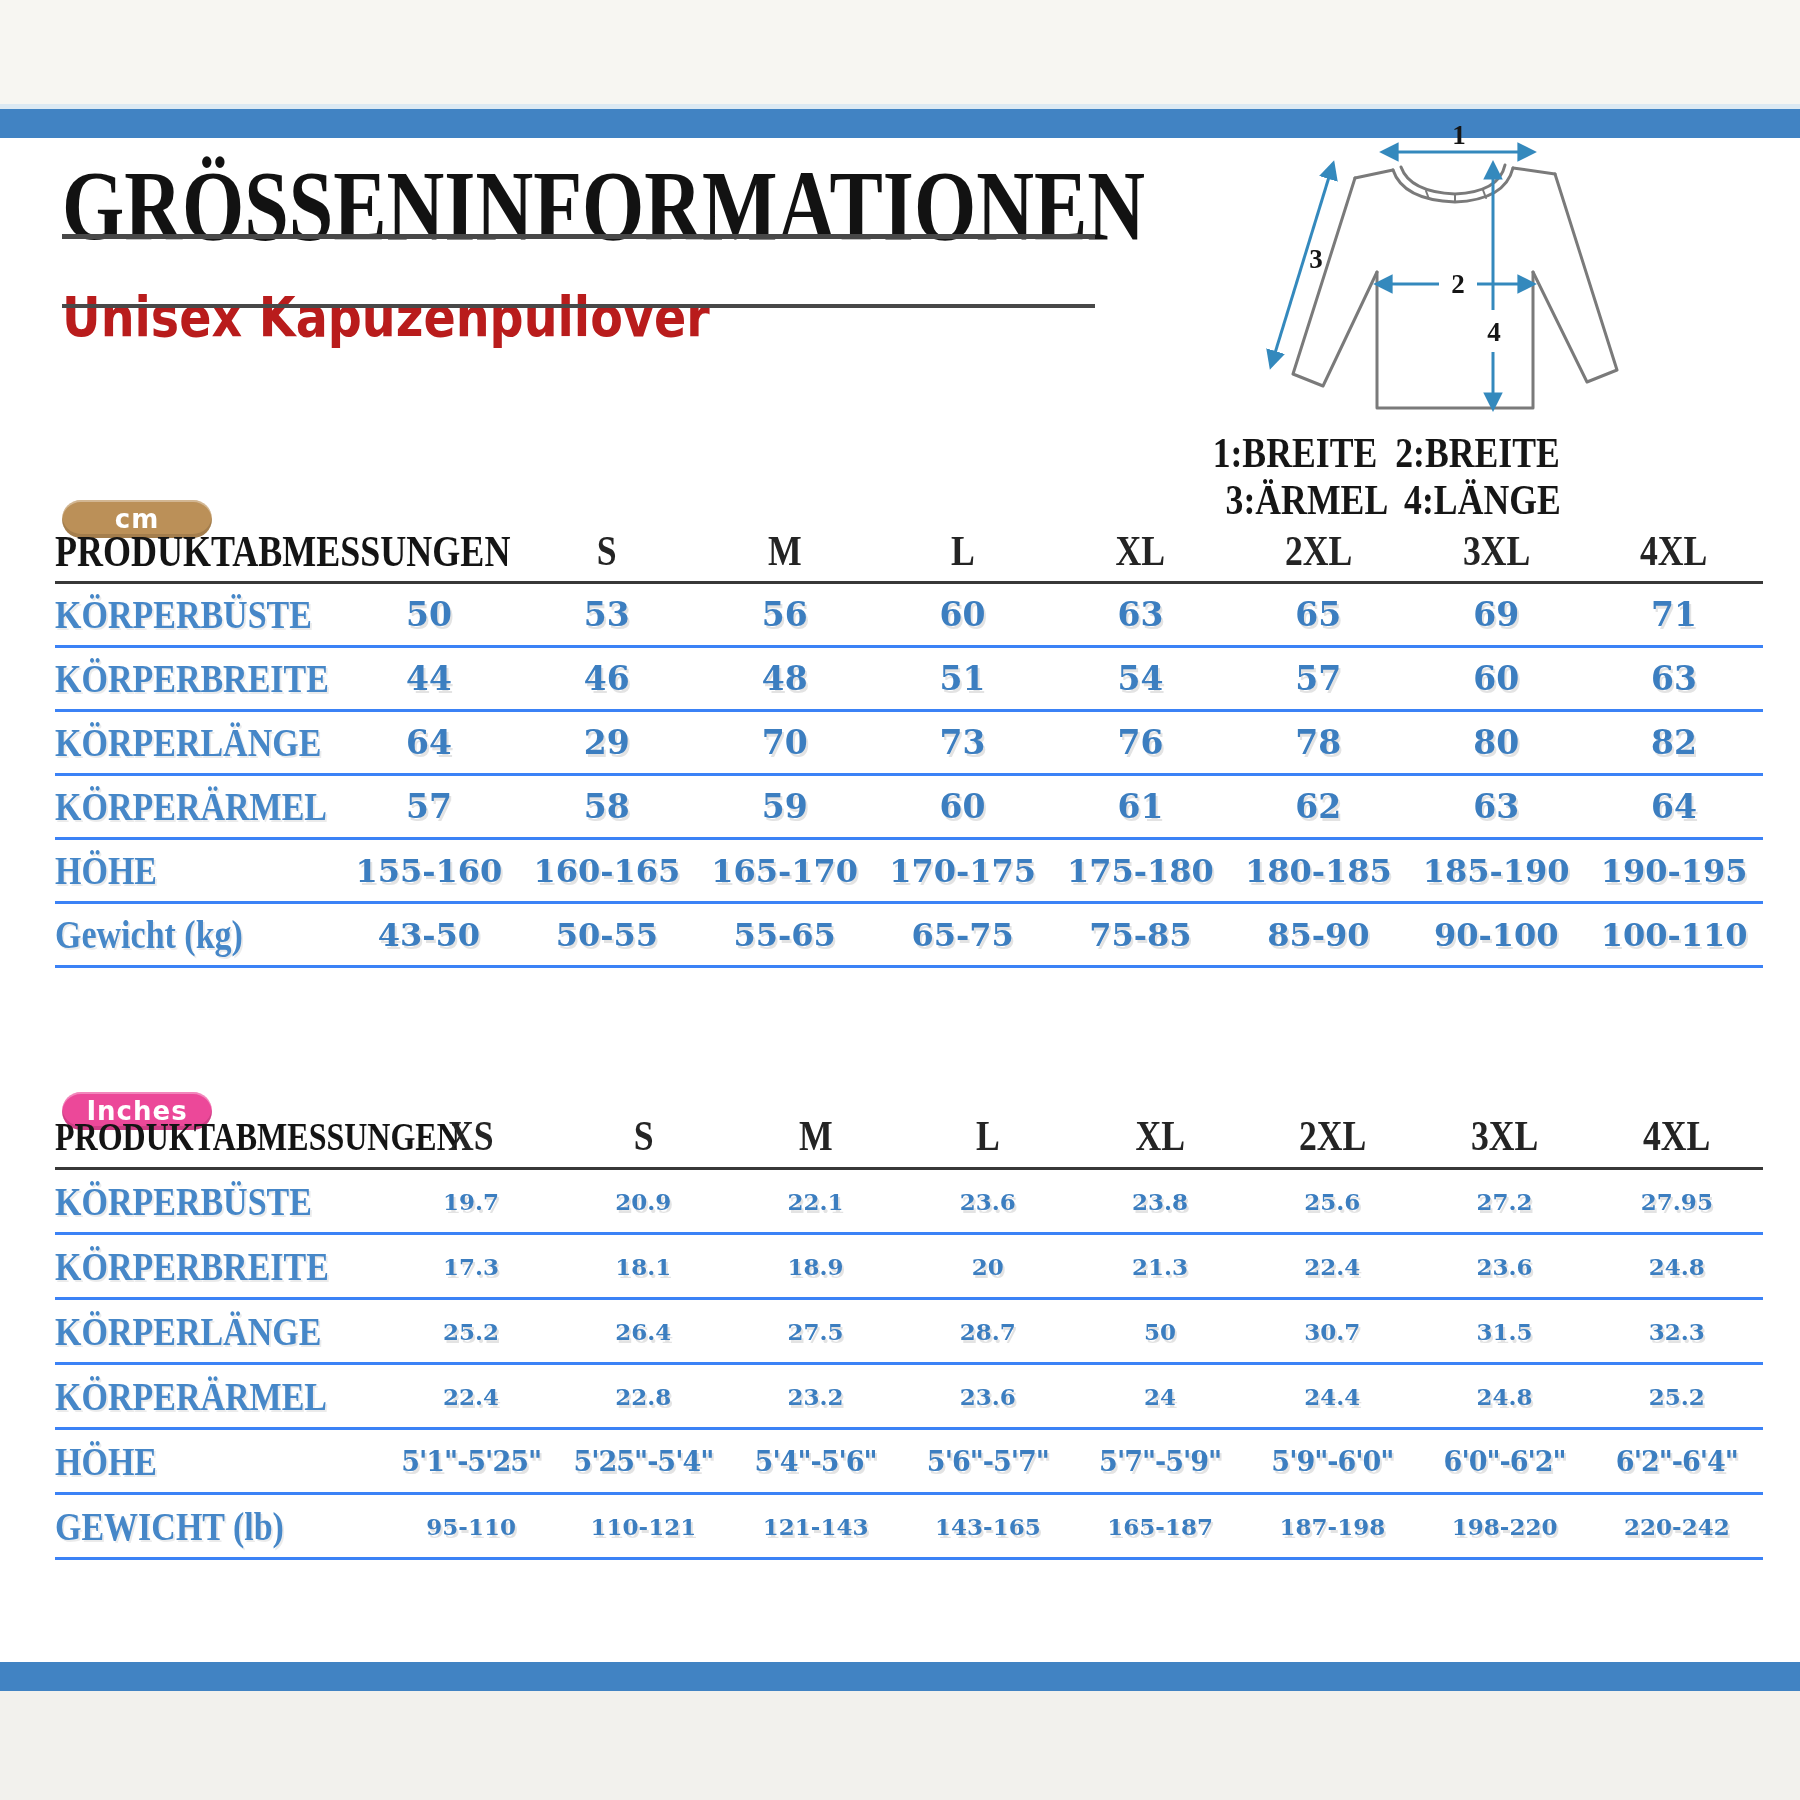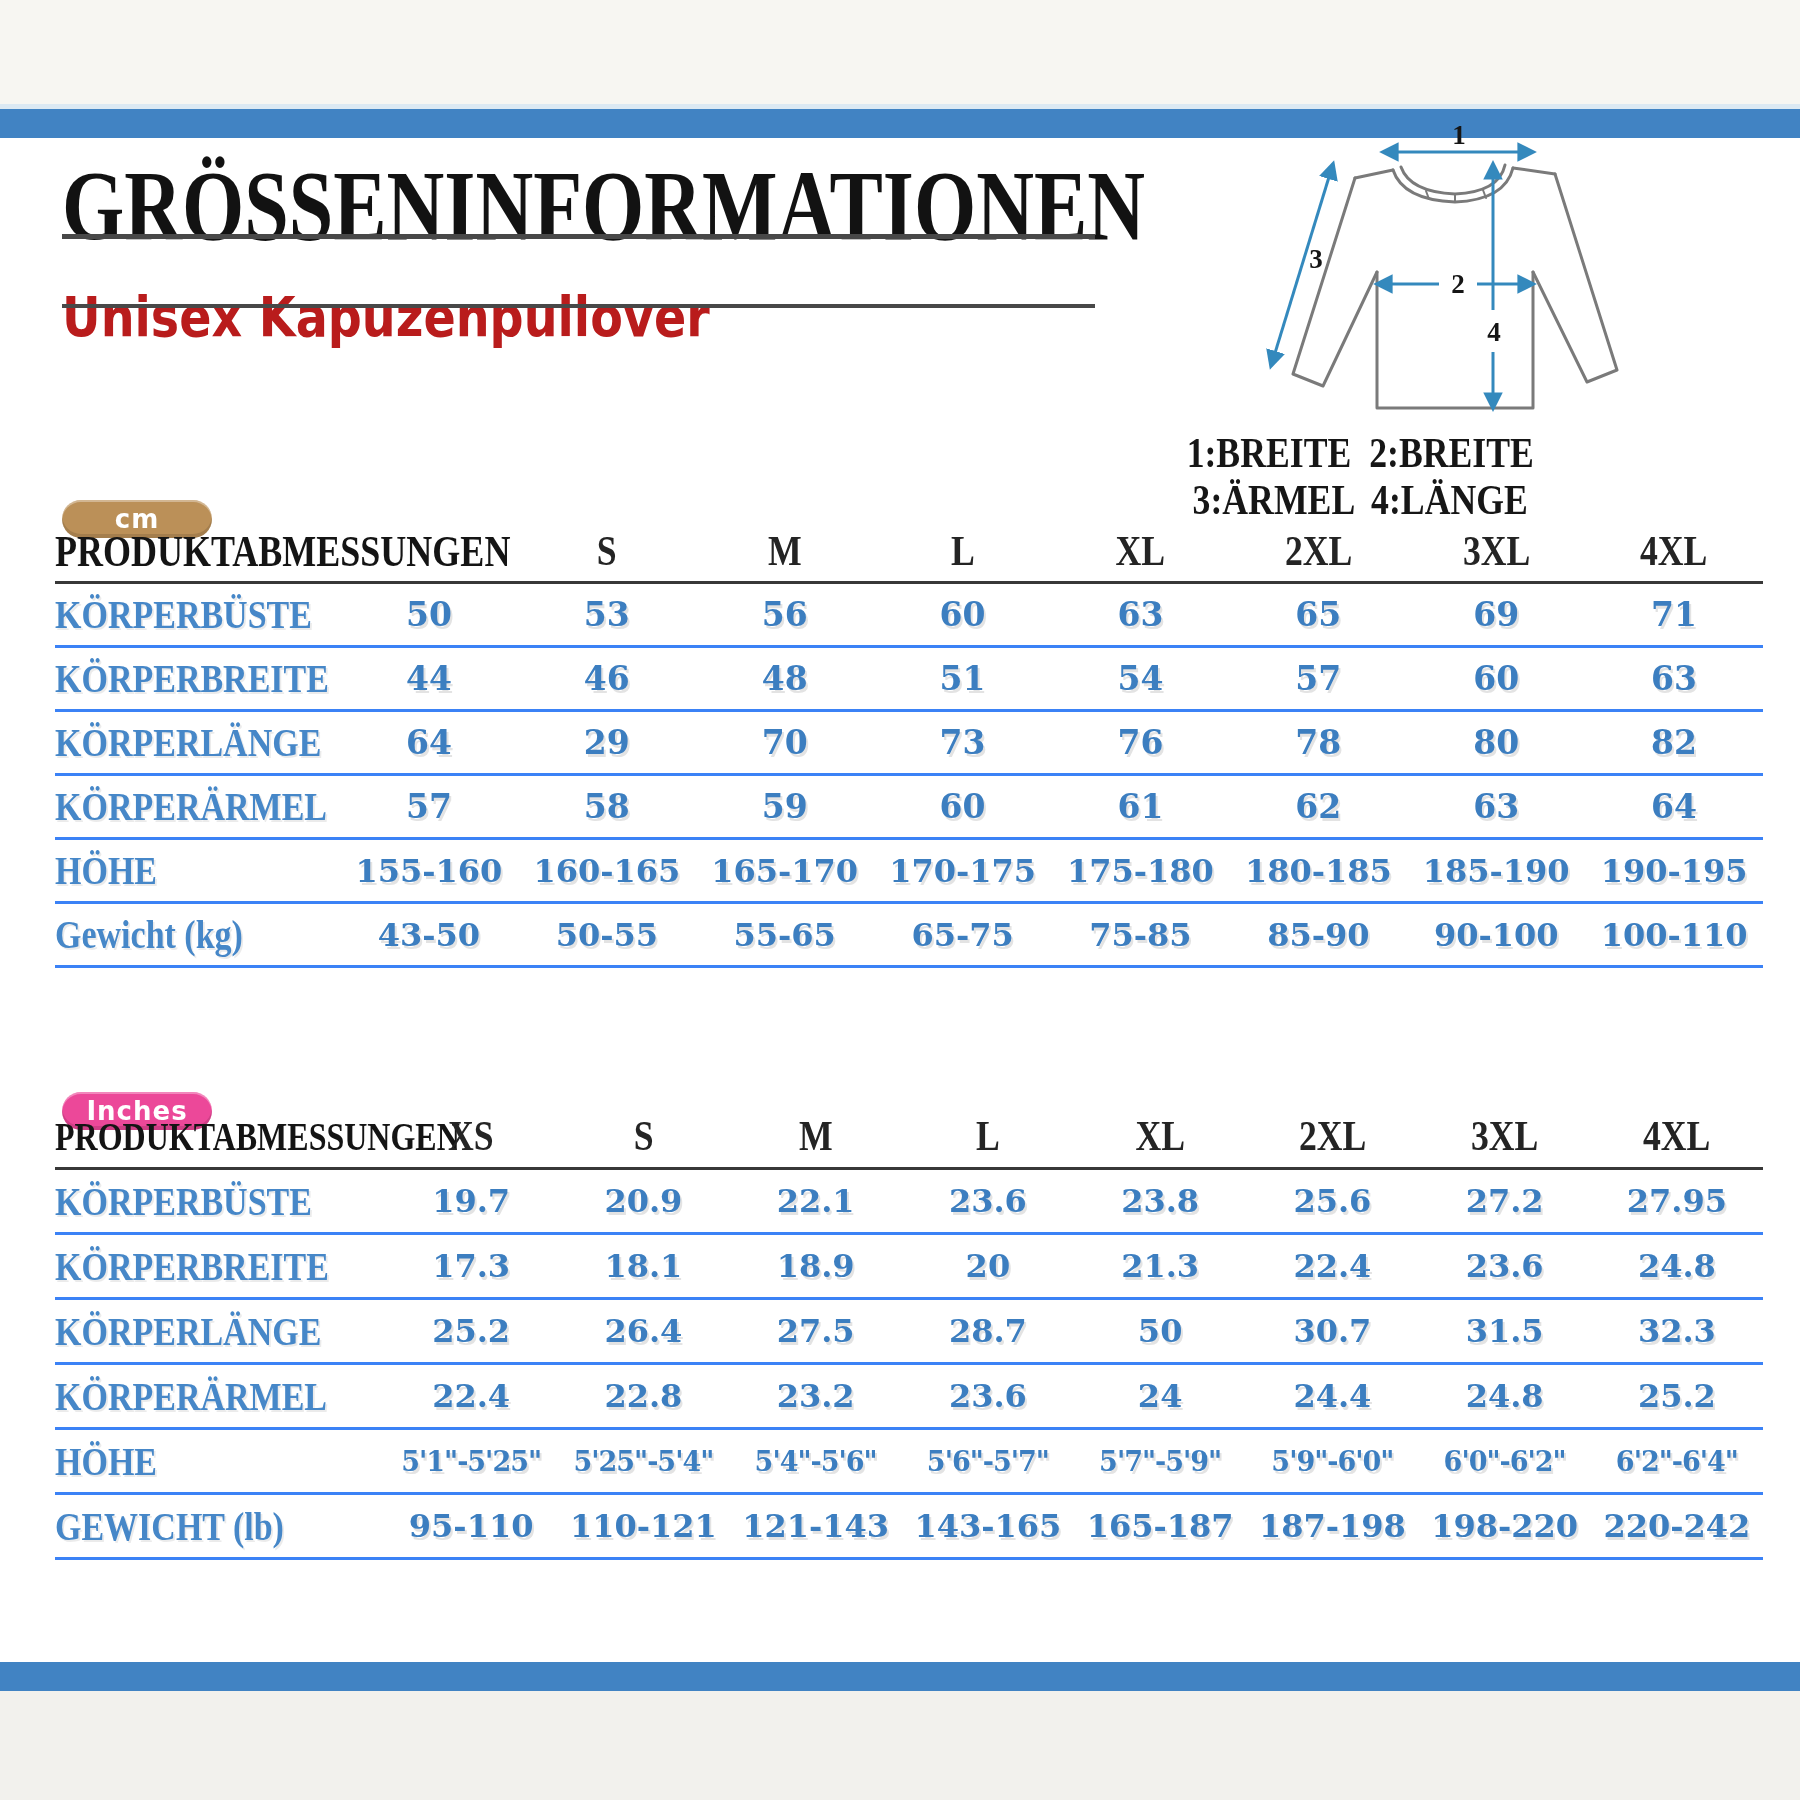--- a/index.html
+++ b/index.html
@@ -19,21 +19,21 @@
   .rule{position:absolute;background:#484848;}
   .rule-1{left:62px;top:234px;width:1033px;height:5px;}
   .rule-2{left:62px;top:304px;width:1033px;height:4px;}
 
   .squeeze80{display:inline-block;transform:scaleX(.80);transform-origin:left center;}
   .squeeze85{display:inline-block;transform:scaleX(.85);transform-origin:left center;}
   .squeeze85c{display:inline-block;transform:scaleX(.85);transform-origin:center center;}
 
   
   .hoodie{position:absolute;left:1243px;top:112px;width:420px;height:300px;}
-  .legend{position:absolute;left:1130px;top:430px;width:460px;text-align:center;
+  .legend{position:absolute;left:1130px;top:430px;width:460px;text-align:right;
           font:700 42px/47px "Liberation Serif",serif;color:#161616;}
   .legend span{white-space:pre;}
 
   
   .badge{position:absolute;width:150px;height:38px;border-radius:20px;display:flex;align-items:center;justify-content:center;
          font:700 26px "DejaVu Sans",sans-serif;color:#fff;letter-spacing:1px;
          box-shadow:inset 0 2px 0 rgba(255,255,255,.35), inset 0 -4px 0 rgba(0,0,0,.12);margin-top:45px;}
   .badge-cm{left:62px;top:455px;}
   .badge-in{left:62px;top:1047px;}
 
@@ -49,21 +49,21 @@
   .label-cell{text-align:left;}
 
   .hlabel{font-family:"Liberation Serif",serif;font-weight:700;color:#141414;white-space:nowrap;}
   .table-cm .hlabel{font-size:45px;}
   .table-in .hlabel{font-size:40px;}
   .szlabel{font:700 42px "Liberation Serif",serif;color:#242424;transform-origin:center center;}
   .rlabel{font:700 40px "Liberation Serif",serif;color:#4687c8;white-space:nowrap;
           text-shadow:2px 2px 0 rgba(175,175,175,.25);}
   .val{font:700 33px "DejaVu Serif",serif;color:#3c7ec0;white-space:nowrap;
        text-shadow:2px 3px 0 rgba(155,155,155,.28);}
-  .table-in .val{font-size:32px;}
+  .table-in .val{font-size:23px;}
   .table-in .row4 .val{font-size:27px;letter-spacing:-1px;}
   .table-cm .row4 .val,.table-cm .row5 .val{font-size:32px;}
 </style>
 </head>
 <body>
 
 <div class="page">
 
   <div class="top-strip"></div>
   <div class="top-accent"></div>

